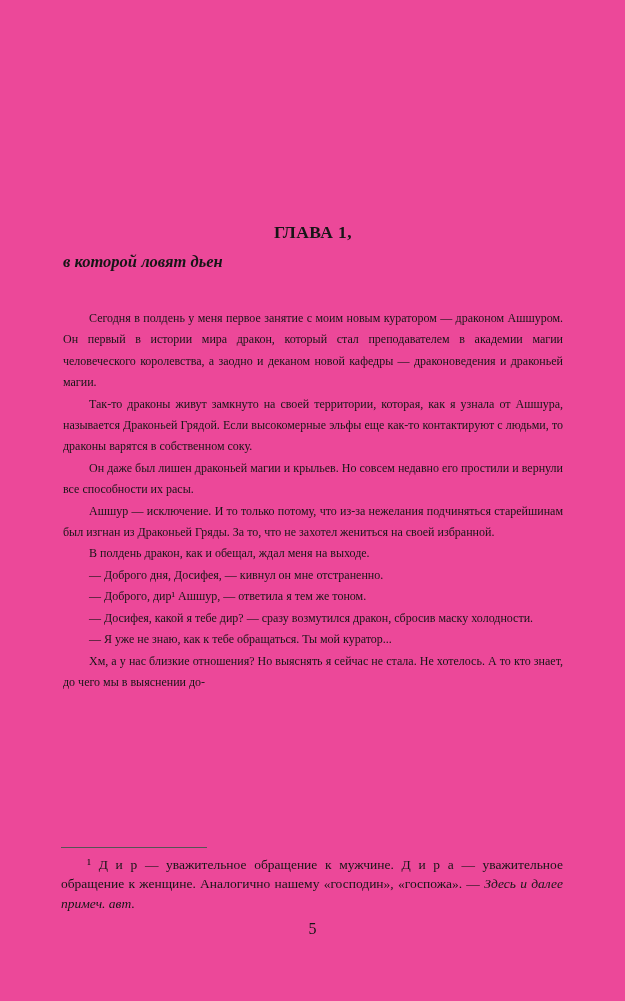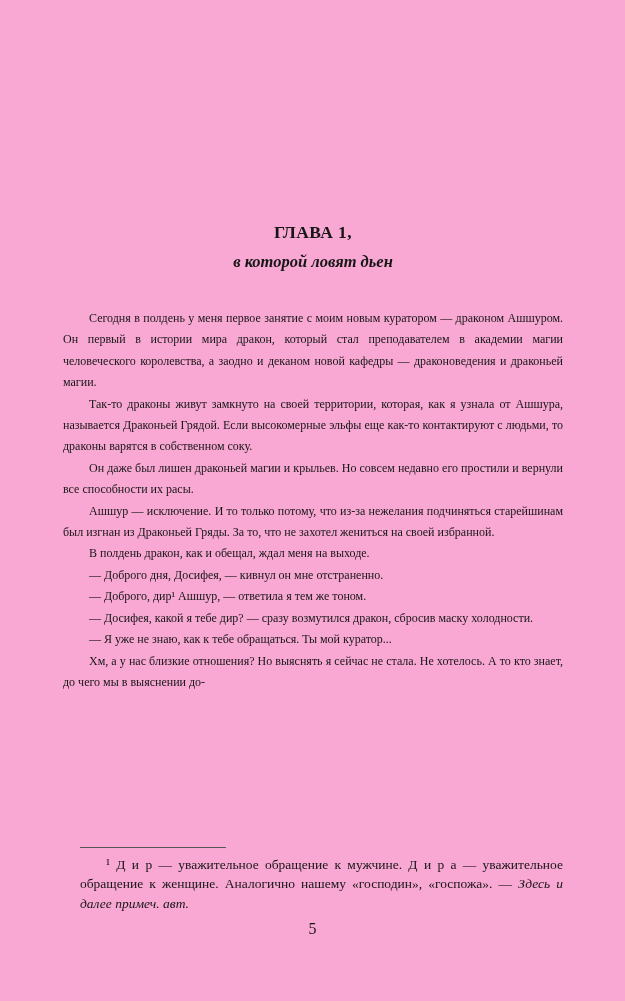--- a/index.html
+++ b/index.html
@@ -5,54 +5,53 @@
   html, body {
     margin: 0;
     padding: 0;
     background: #ffffff;
   }
   .page {
     position: relative;
     width: 625px;
     height: 1001px;
     margin: 0 auto;
-    background: #f9a8d4;
+    background: #ec4899;
     box-sizing: border-box;
     padding: 222px 62px 0 63px;
     font-family: "Liberation Serif", serif;
     color: #161616;
     overflow: hidden;
   }
   .chapter-title {
     margin: 0;
     text-align: center;
     font-size: 17.5px;
     font-weight: bold;
     letter-spacing: 0.4px;
   }
   .chapter-subtitle {
     margin: 9px 0 0 0;
-    text-align: center;
     font-size: 16.5px;
     font-weight: bold;
     font-style: italic;
   }
   .body-text {
     margin-top: 36px;
     font-size: 12px;
     line-height: 21.4px;
     text-align: justify;
   }
   .para {
     margin: 0;
     text-indent: 26px;
   }
   .footnote-block {
     position: absolute;
-    left: 80px;
+    left: 61px;
     right: 62px;
     bottom: 88px;
     font-size: 13.5px;
     line-height: 19.5px;
     text-align: justify;
   }
   .footnote-sep {
     width: 146px;
     height: 0;
     border-top: 1px solid #555;

